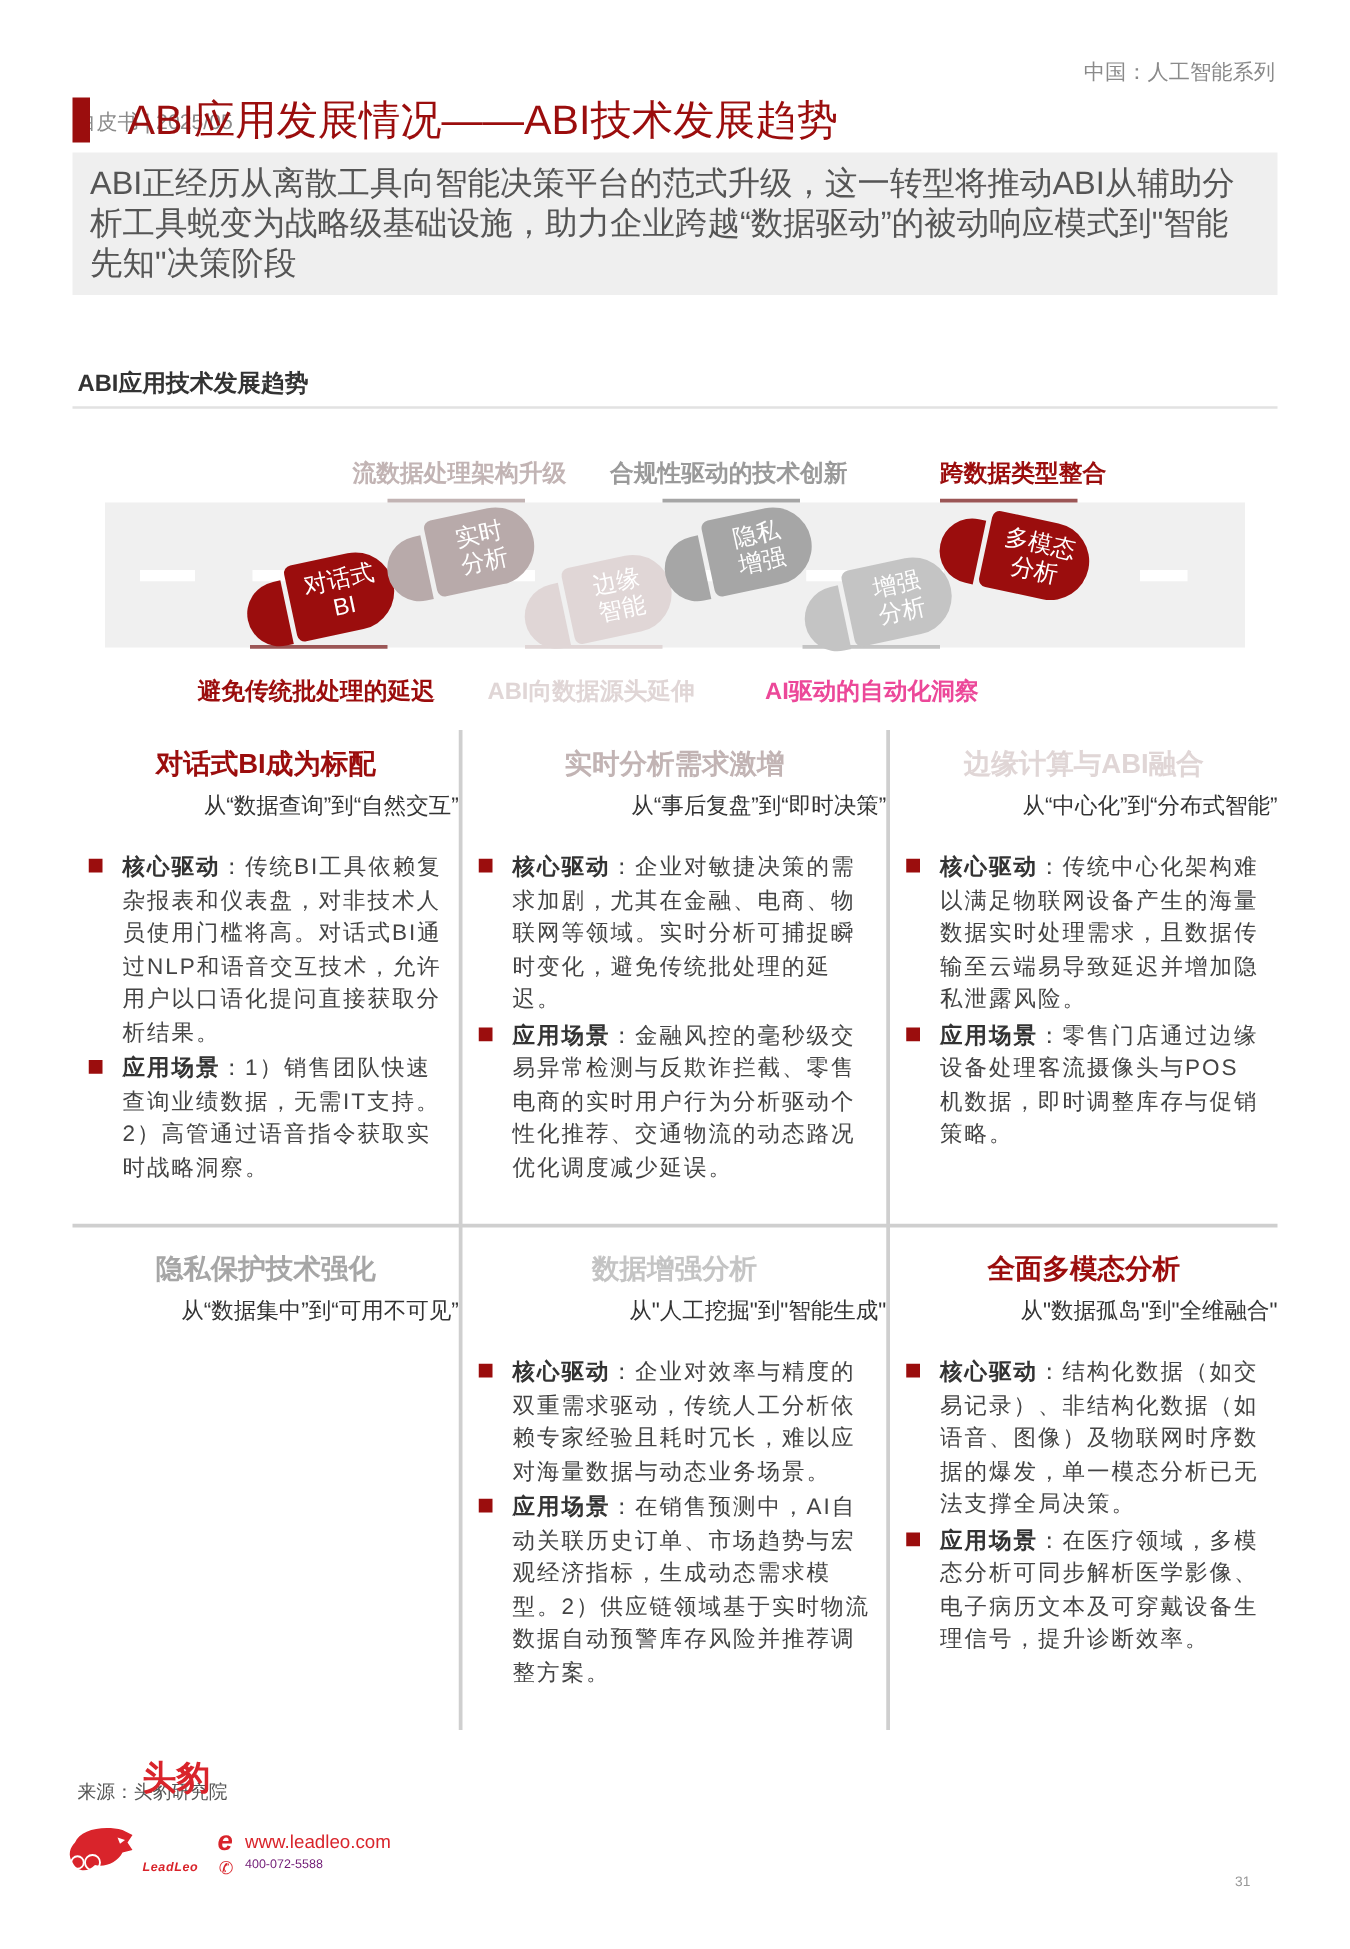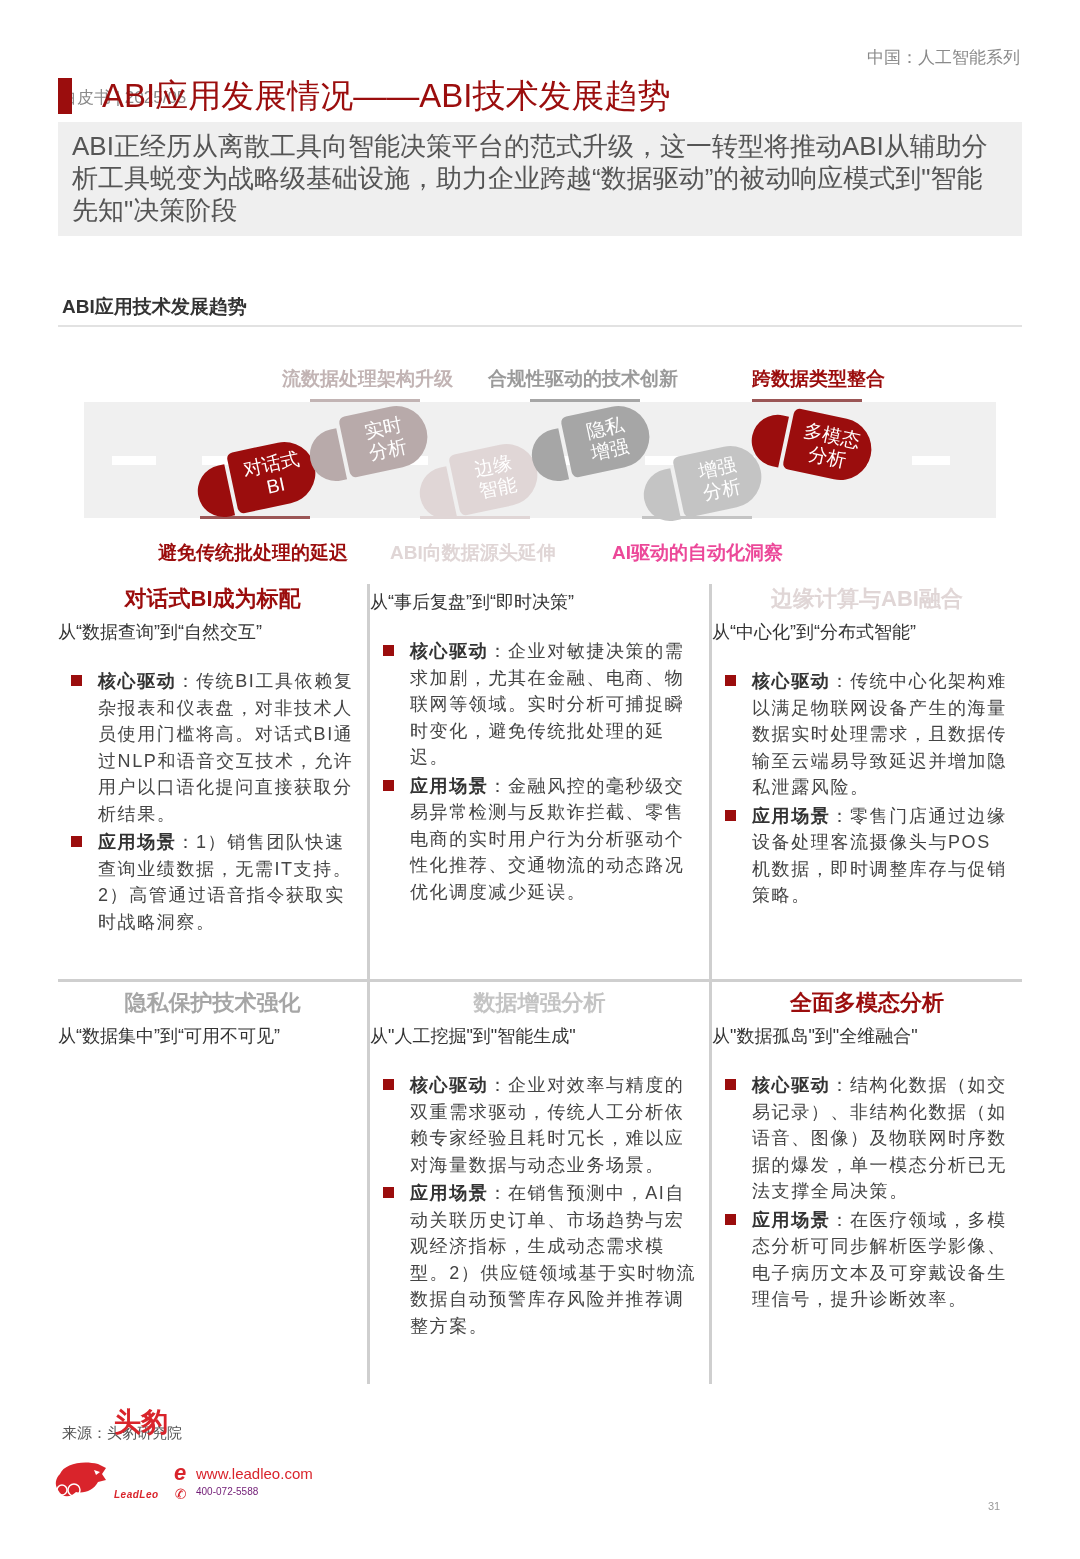--- a/index.html
+++ b/index.html
@@ -25,22 +25,22 @@
   .tick { position: absolute; height: 3px; width: 110px; }
 
   .foot { position: absolute; width: 120px; height: 62px; }
   .foot .heel { position: absolute; left: 0; top: 10px; width: 32px; height: 52px; border-radius: 26px 0 0 26px; }
   .foot .sole { position: absolute; left: 36px; top: 0; width: 84px; height: 62px; border-radius: 8px 40px 40px 8px; display: flex; align-items: center; justify-content: center; text-align: center; color: #fff; font-size: 19px; line-height: 22px; }
 
   .grid { position: absolute; left: 58px; top: 584px; width: 964px; height: 800px; }
   .vline { position: absolute; width: 3px; background: #cfcfcf; }
   .hline { position: absolute; height: 3px; background: #cfcfcf; }
   .cell { position: absolute; width: 321px; }
-  .cell-title { text-align: center; font-size: 22px; font-weight: bold; height: 30px; }
-  .cell-sub { text-align: left; font-size: 18px; color: #333; margin-top: 6px; height: 26px; }
+  .cell-title { text-align: center; font-size: 22px; font-weight: bold; margin-top: 12px; height: 30px; }
+  .cell-sub { text-align: right; font-size: 18px; color: #333; margin-top: 6px; height: 26px; }
   .bullets { margin-top: 22px; padding-left: 40px; padding-right: 12px; }
   .bullet { position: relative; font-size: 18px; line-height: 26.5px; color: #444; letter-spacing: 1.6px; }
   .bullet + .bullet { margin-top: 2px; }
   .bullet .sq { position: absolute; left: -27px; top: 7px; width: 11px; height: 11px; background: #9b0d0d; }
   .bullet b { color: #333; }
 
   .source { position: absolute; left: 62px; top: 1424px; font-size: 15px; color: #555; }
   .logo { position: absolute; left: 54px; top: 1460px; width: 54px; height: 40px; }
   .brand-cn { position: absolute; left: 114px; top: 1404px; font-size: 27px; font-weight: bold; color: #d9242b; }
   .brand-en { position: absolute; left: 114px; top: 1489px; font-size: 10px; font-weight: bold; font-style: italic; color: #d9242b; letter-spacing: 0.5px; }
@@ -133,20 +133,21 @@
   <div class="cell" style="left:0;top:0;width:309px">
     <div class="cell-title" style="color:#9b0d0d">对话式BI成为标配</div>
     <div class="cell-sub">从“数据查询”到“自然交互”</div>
     <div class="bullets">
       <div class="bullet"><span class="sq"></span><b>核心驱动</b><span>：传统BI工具依赖复杂报表和仪表盘，对非技术人员使用门槛将高。对话式BI通过NLP和语音交互技术，允许用户以口语化提问直接获取分析结果。</span></div>
       <div class="bullet"><span class="sq"></span><b>应用场景</b><span>：1）销售团队快速查询业绩数据，无需IT支持。2）高管通过语音指令获取实时战略洞察。</span></div>
     </div>
   </div>
 
   <div class="cell" style="left:312px;top:0;width:339px">
+    <div class="cell-title" style="color:#c2b4b4">实时分析需求激增</div>
     <div class="cell-sub">从“事后复盘”到“即时决策”</div>
     <div class="bullets">
       <div class="bullet"><span class="sq"></span><b>核心驱动</b><span>：企业对敏捷决策的需求加剧，尤其在金融、电商、物联网等领域。实时分析可捕捉瞬时变化，避免传统批处理的延迟。</span></div>
       <div class="bullet"><span class="sq"></span><b>应用场景</b><span>：金融风控的毫秒级交易异常检测与反欺诈拦截、零售电商的实时用户行为分析驱动个性化推荐、交通物流的动态路况优化调度减少延误。</span></div>
     </div>
   </div>
 
   <div class="cell" style="left:654px;top:0;width:310px">
     <div class="cell-title" style="color:#e0d6d6">边缘计算与ABI融合</div>
     <div class="cell-sub">从“中心化”到“分布式智能”</div>

